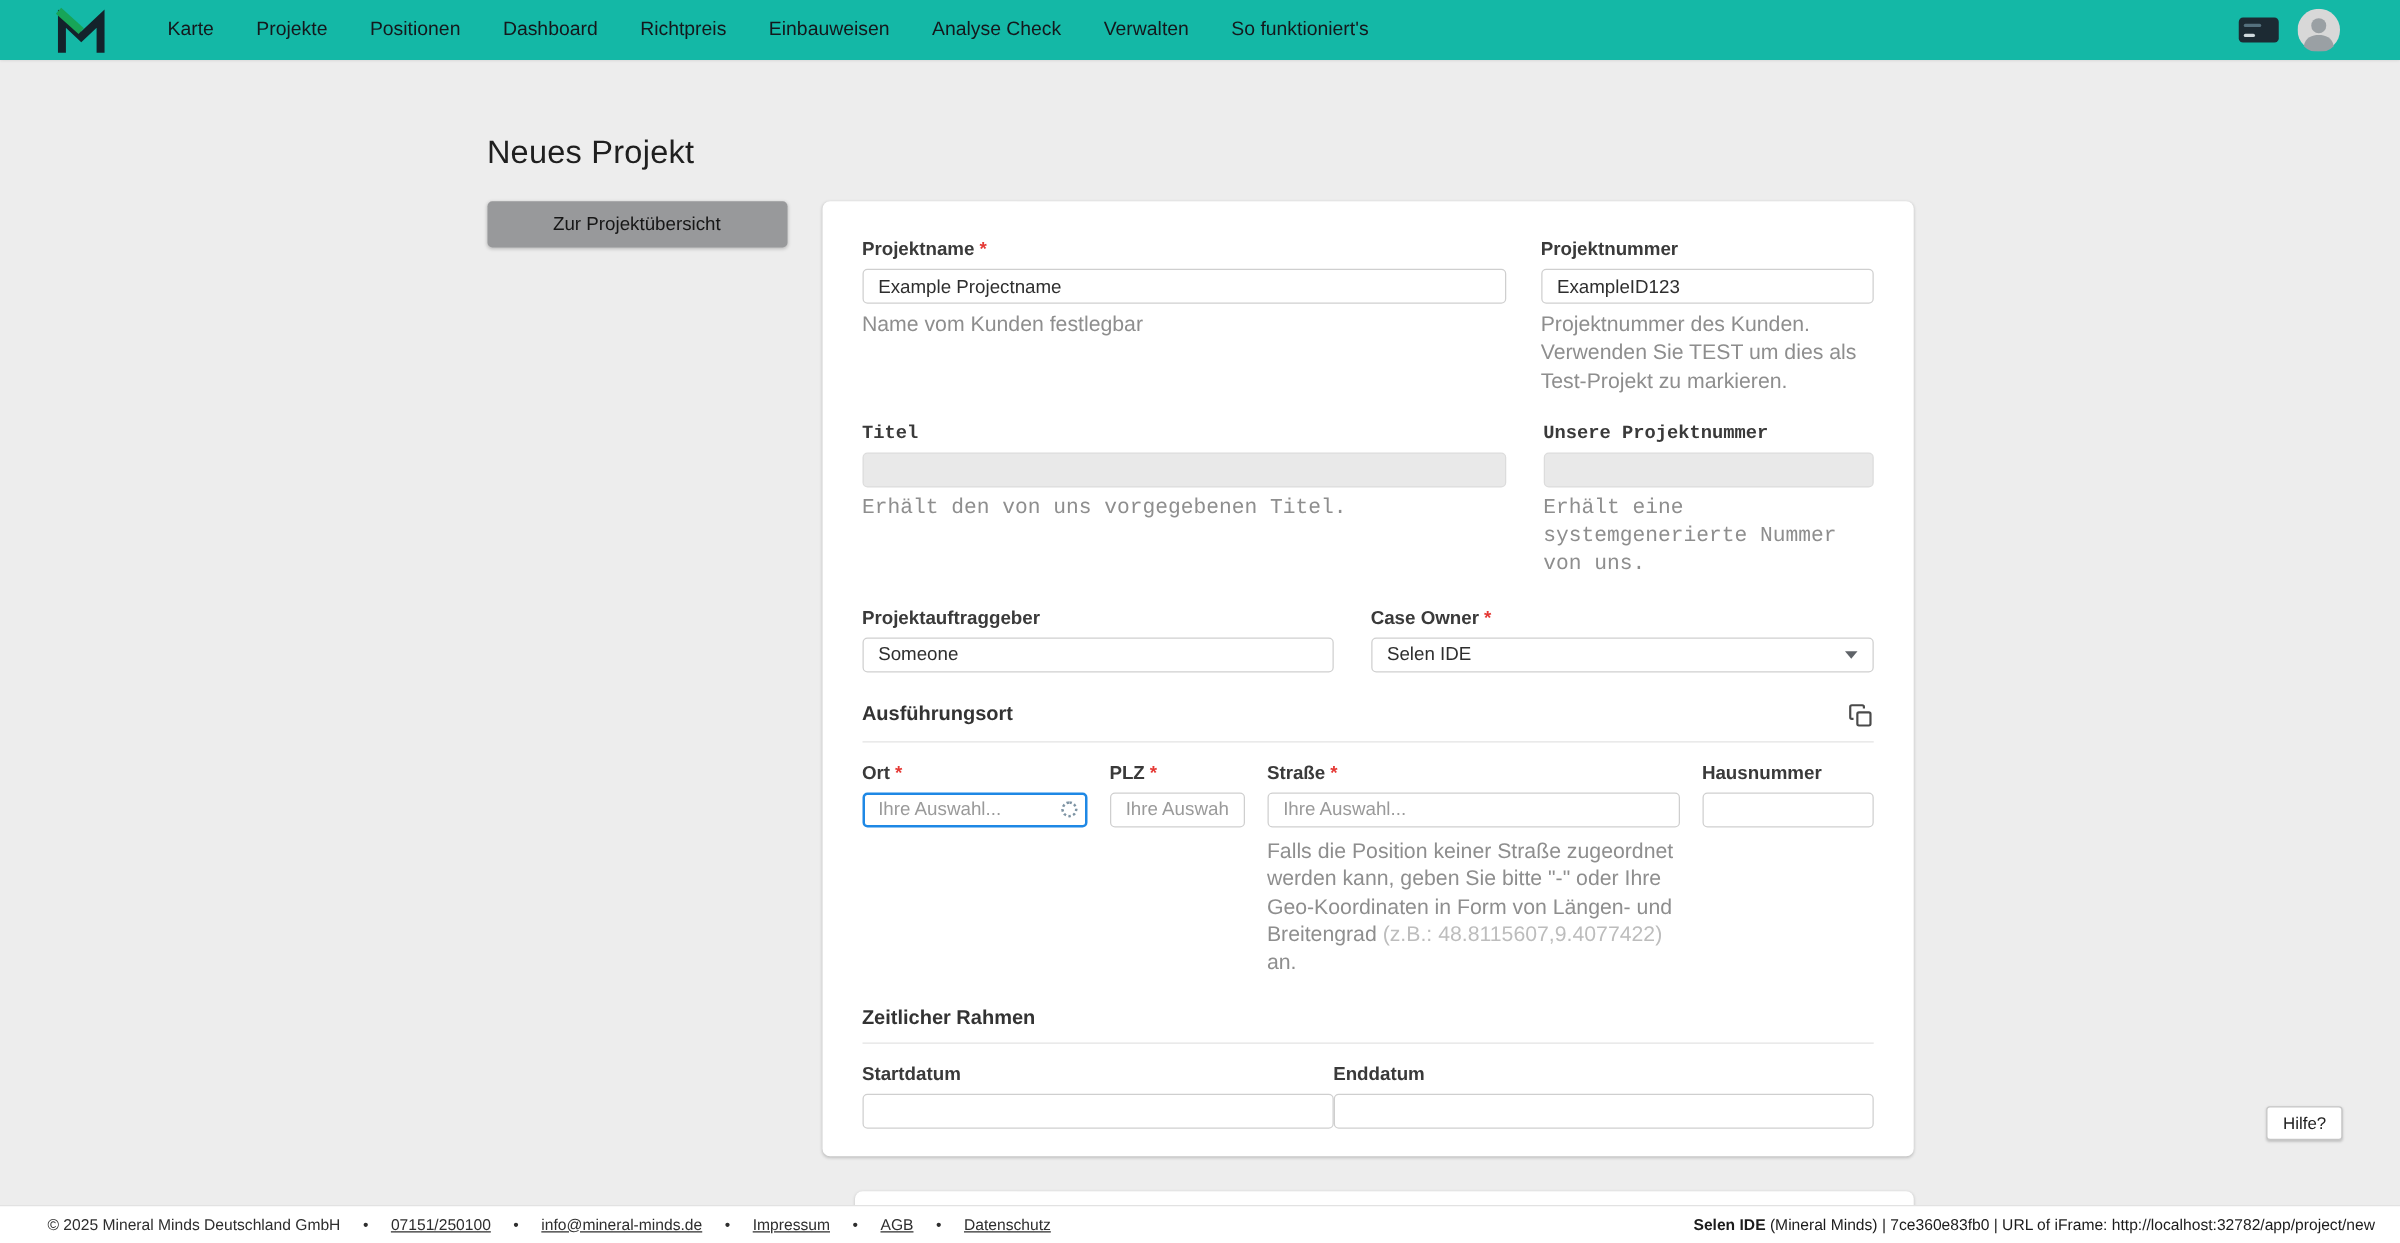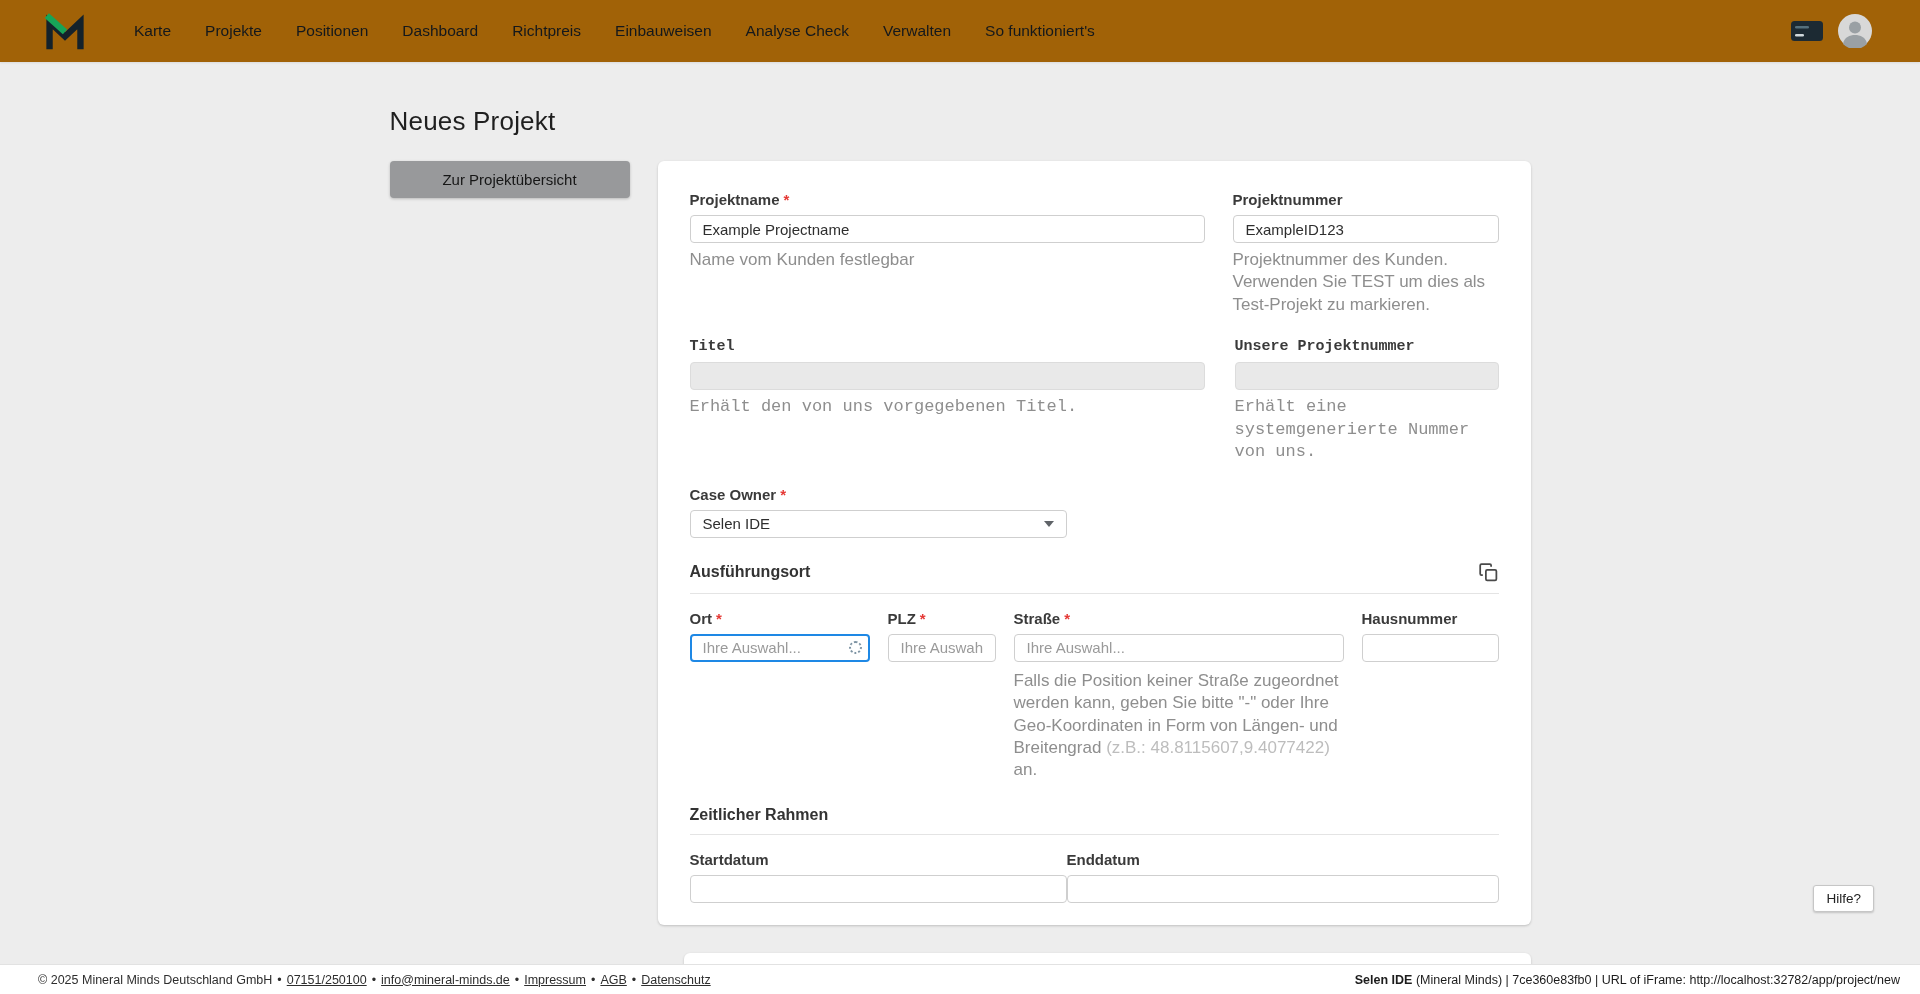--- a/index.html
+++ b/index.html
@@ -6,22 +6,22 @@
   html, body { margin: 0; padding: 0; }
   body {
     width: 1920px; height: 994px; overflow: hidden;
     background: #ededed;
     font-family: "Liberation Sans", "DejaVu Sans", sans-serif;
     color: #2e2e2e;
   }
 
   
   header {
-    position: fixed; top: 0; left: 0; right: 0; height: 62px;
-    background: #a16207; display: flex; align-items: center;
+    position: fixed; top: 0; left: 0; right: 0; height: 48px;
+    background: #14b8a6; display: flex; align-items: center;
     padding: 0 48px 0 44px; box-shadow: 0 1px 2px rgba(0,0,0,0.08); z-index: 30;
   }
   .logo { display: flex; align-items: center; cursor: pointer; }
   nav { display: flex; gap: 34px; margin-left: 48px; }
   .nav-item {
     font-size: 15.5px; font-weight: 500; color: #14181c;
     text-decoration: none; cursor: pointer; white-space: nowrap;
   }
   .header-icons { margin-left: auto; display: flex; align-items: center; gap: 14px; }
   .icon-btn { background: none; border: none; padding: 0; cursor: pointer; display: flex; }
@@ -95,21 +95,21 @@
     box-shadow: 0 1px 2px rgba(0,0,0,0.18); cursor: pointer;
   }
 
   
   footer {
     position: fixed; left: 0; right: 0; bottom: 0; height: 30px; z-index: 40;
     background: #fff; border-top: 1px solid #e2e2e2;
     display: flex; align-items: center; justify-content: space-between;
     padding: 0 20px 0 38px; font-size: 12.5px; color: #2e2e2e;
   }
-  .f-left { display: flex; align-items: center; gap: 5px; white-space: nowrap; }
+  .f-left { display: flex; align-items: center; gap: 18px; white-space: nowrap; }
   .f-left a { color: #2e2e2e; text-decoration: underline; cursor: pointer; }
   .f-right { color: #1c1c1c; white-space: nowrap; }
   .f-right .bold { font-weight: 700; }
 </style>
 </head>
 <body>
 
 <header>
   <div class="logo">
     <svg width="42" height="40" viewBox="0 0 44 44">
@@ -178,20 +178,24 @@
           </div>
           <div class="field">
             <label>Unsere Projektnummer</label>
             <input class="disabled" disabled="" style="">
             <div class="helper">Erhält eine systemgenerierte Nummer von uns.</div>
           </div>
         </div>
 
         <div class="row row3">
           <div class="field">
+            <label>Projektauftraggeber</label>
+            <input value="Someone" style="">
+          </div>
+          <div class="field">
             <label><span>Case Owner</span><span class="req">*</span></label>
             <div class="select">
               <span>Selen IDE</span>
               <span class="chevron"></span>
             </div>
           </div>
         </div>
 
         <div class="section-head">
           <h2>Ausführungsort</h2>

